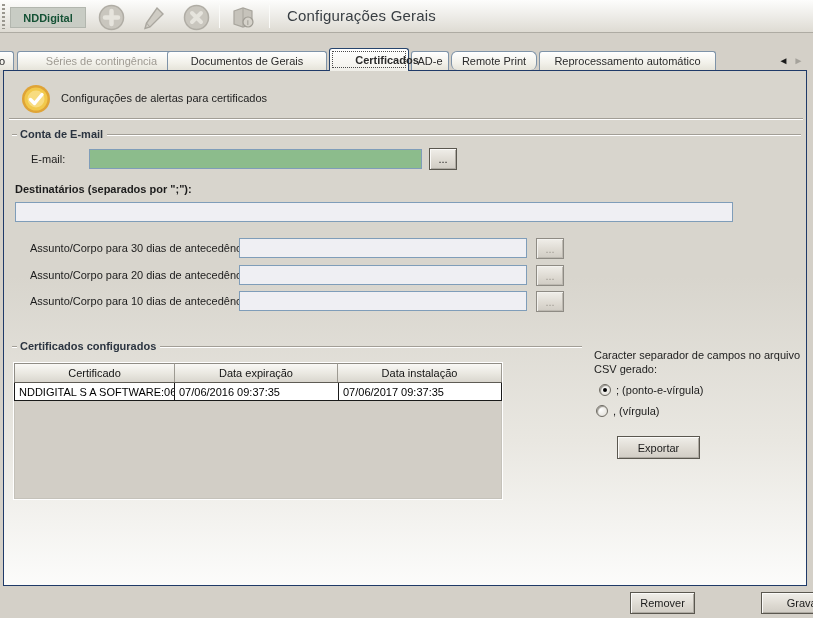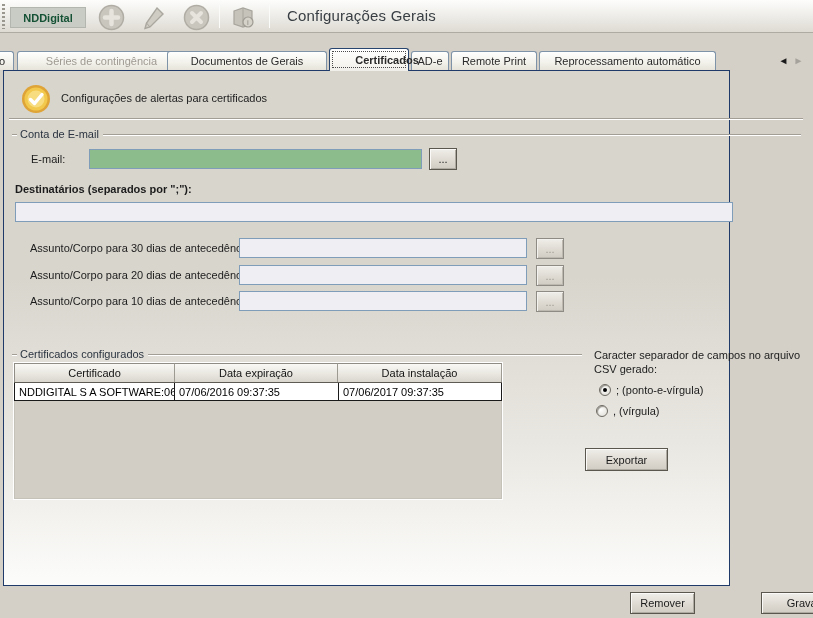--- a/index.html
+++ b/index.html
@@ -50,29 +50,29 @@
     top:0; height:23px; z-index:7;
     font-weight:bold; border:1px solid #27456e; border-bottom:none;
     background:linear-gradient(180deg,#ffffff 0%,#f6f5f0 70%,#efeee8 100%);
     outline:1px dotted #4a4a4a; outline-offset:-4px;padding-left:40px;
   }
   .tab-scroll { position:absolute; top:6px; width:13px; height:13px; font-size:10px; line-height:13px; text-align:center; cursor:default; }
   .tab-scroll.enabled { color:#1a1a1a; }
   .tab-scroll.disabled { color:#a5a29b; }
   
   .page {
-    position:absolute; left:3px; top:70px; width:727px; height:516px;
+    position:absolute; left:3px; top:70px; width:804px; height:516px;
     border:1px solid #1f3a68;
     background:linear-gradient(180deg,#d8d5cd 0%,#d8d5cd 40%,#e9e7e1 72%,#fcfcfb 100%);
     z-index:1;
   }
   .banner-text { position:absolute; left:57px; top:21px; color:#222; }
   .divider { position:absolute; left:5px; top:47px; width:794px; height:0;
     border-top:1px solid #a29e96; border-bottom:1px solid #ffffff; }
-  .grp-head { position:absolute; display:flex; align-items:center; }
+  .grp-head { position:absolute; display:flex; align-items:center;font-weight:bold; }
   .grp-line { height:0; border-top:1px solid #a29e96; border-bottom:1px solid #ffffff; }
   .grp-line.short { width:5px; }
   .grp-line.long { flex:1; }
   .grp-label { padding:0 4px 0 3px; color:#2b3440; position:relative; top:-1px; }
   .lbl { position:absolute; white-space:nowrap; }
   .tb {
     position:absolute; border:1px solid #7f9db9; background:#efeff3;
     font-family:"Liberation Sans", sans-serif; font-size:11px; padding:2px 3px;
   }
   .tb.green { background:#8cbc8c; }
@@ -158,21 +158,21 @@
   <div class="tb-sep" style="left:269px;"></div>
   <div class="app-title">Configurações Gerais</div>
 </div>
 
 <div class="tabstrip">
   <div class="tab" style="left:-10px; width:24px;">o</div>
   <div class="tab disabled" style="left:17px; width:169px;">Séries de contingência</div>
   <div class="tab" style="left:167px; width:160px;">Documentos de Gerais</div>
   <div class="tab active" style="left:329px; width:80px;">Certificados</div>
   <div class="tab" style="left:411px; width:38px;">AD-e</div>
-  <div class="tab" style="left:451px; width:86px;">Remote Print</div>
+  <div class="tab" style="left:451px; width:86px;border-radius:6px;">Remote Print</div>
   <div class="tab" style="left:539px; width:177px;">Reprocessamento automático</div>
   <div class="tab-scroll enabled" style="left:777px;">◄</div>
   <div class="tab-scroll disabled" style="left:792px;">►</div>
 </div>
 
 <div class="page">
 
   <div style="position:absolute; left:16px; top:12px;">
     <svg width="32" height="32" viewBox="0 0 32 32">
       <circle cx="16" cy="16" r="14" fill="#dfa437"></circle>
@@ -201,21 +201,21 @@
   <button class="btn3d disabled" style="left:532px; top:167px; width:28px; height:21px;">...</button>
 
   <div class="lbl" style="left:26px; top:198px; width:205px; text-align:left;">Assunto/Corpo para 20 dias de antecedência:</div>
   <input class="tb" style="left: 235px; top: 194px; width: 288px; height: 20px;" value="">
   <button class="btn3d disabled" style="left:532px; top:194px; width:28px; height:21px;">...</button>
 
   <div class="lbl" style="left:26px; top:224px; width:205px; text-align:left;">Assunto/Corpo para 10 dias de antecedência:</div>
   <input class="tb" style="left: 235px; top: 220px; width: 288px; height: 20px;" value="">
   <button class="btn3d disabled" style="left:532px; top:220px; width:28px; height:21px;">...</button>
 
-  <div class="grp-head" style="left:8px; top:278px; width:570px;">
+  <div class="grp-head" style="left:8px; top:270px; width:570px;">
     <div class="grp-line short"></div>
     <div class="grp-label">Certificados configurados</div>
     <div class="grp-line long"></div>
   </div>
 
   <div class="listview">
     <div class="lv-head">
       <div class="lv-hcell" style="width:161px;">Certificado</div>
       <div class="lv-hcell" style="width:163px;">Data expiração</div>
       <div class="lv-hcell" style="width:164px;">Data instalação</div>
@@ -229,17 +229,17 @@
 
   <div class="csv-caption">Caracter separador de campos no arquivo CSV gerado:</div>
   <div class="radio-row" style="left:595px; top:313px;">
     <span class="radio checked"></span>
     <span>; (ponto-e-vírgula)</span>
   </div>
   <div class="radio-row" style="left:592px; top:334px;">
     <span class="radio"></span>
     <span>, (vírgula)</span>
   </div>
-  <button class="btn3d" style="left:581px; top:365px; width:83px; height:23px;margin-top:12px;">Exportar</button>
+  <button class="btn3d" style="left:613px; top:365px; width:83px; height:23px;">Exportar</button>
 </div>
 
 <button class="btn3d" style="left:630px; top:592px; width:65px; height:22px;">Remover</button>
 <button class="btn3d" style="left:722px; top:592px; width:85px; height:22px;margin-left:39px;">Gravar</button>
 
 </body></html>

